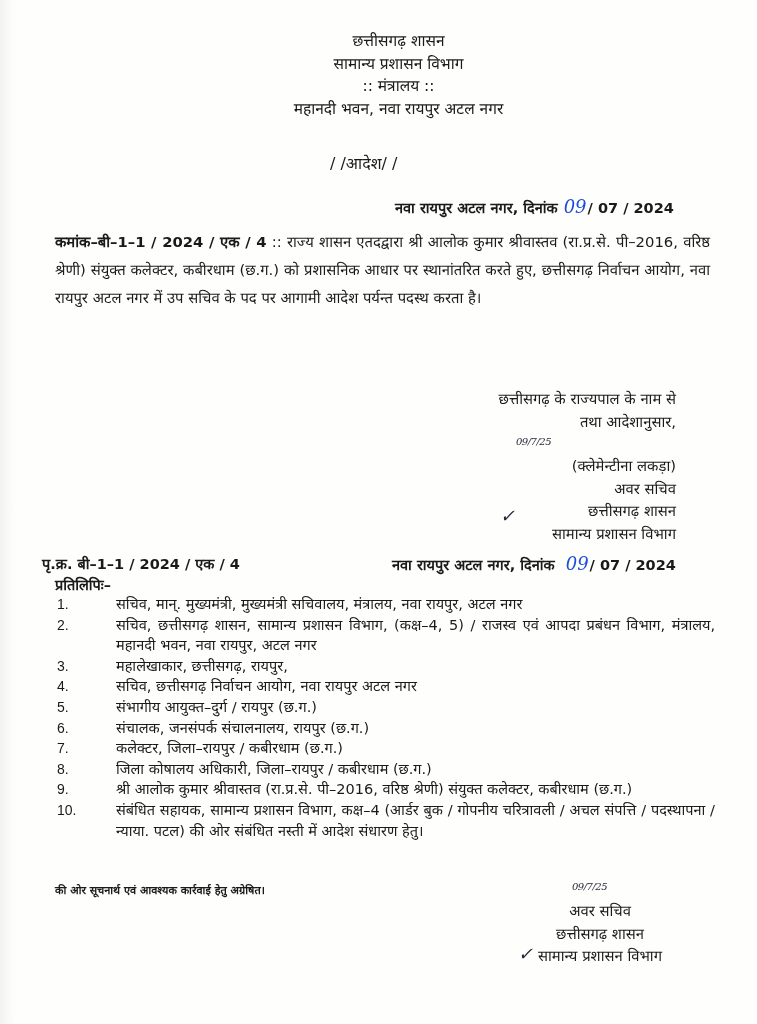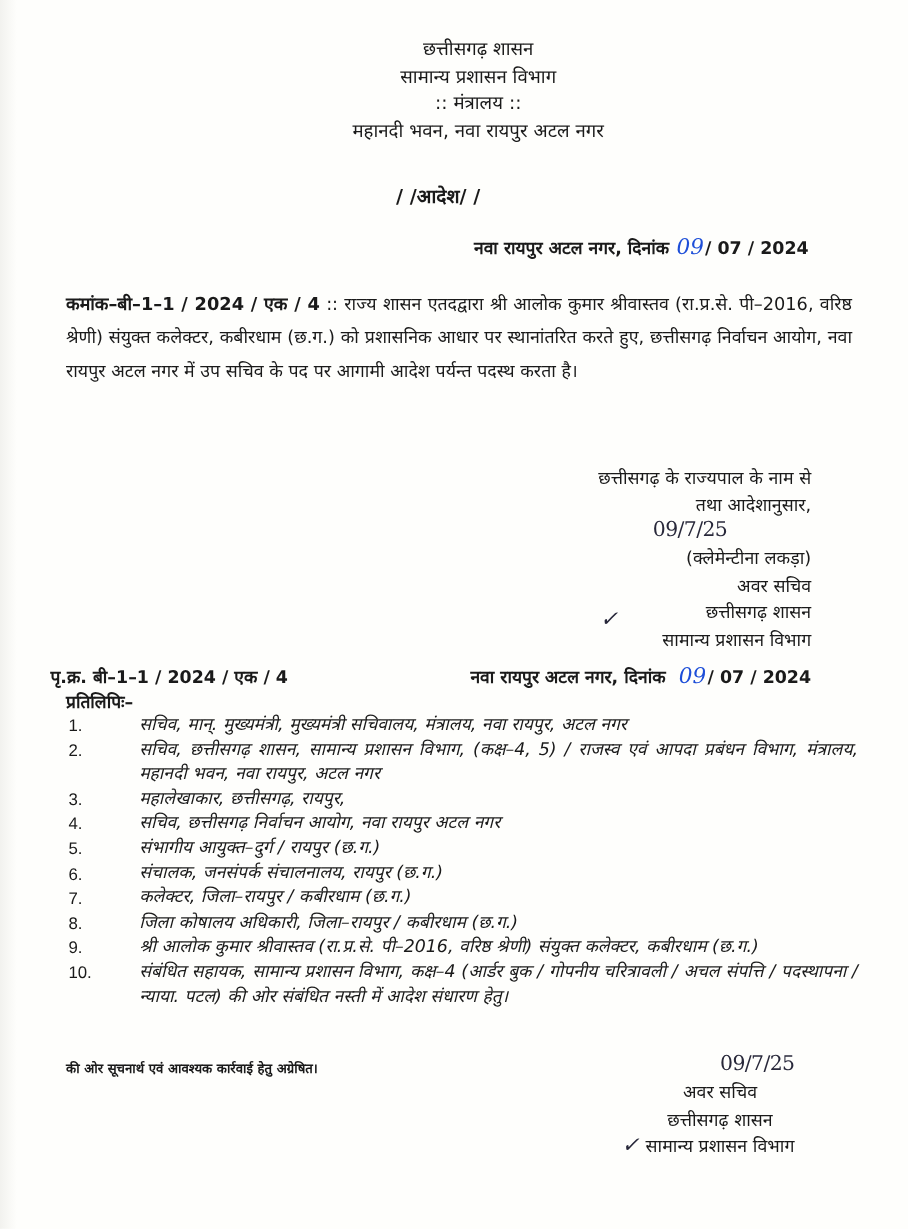--- a/index.html
+++ b/index.html
@@ -27,40 +27,40 @@
       left: 0; width: 757px; top: 30px;
       text-align: center;
       font-size: 15.5px;
       line-height: 22.5px;
     }
     .header div { padding-left: 40px; }
     .order-title {
       position: absolute;
       left: 330px; top: 152px;
       font-size: 16px;
-      font-weight: bold;
+      font-weight: normal;
     }
     .dateline {
       position: absolute;
       left: 395px; top: 196px;
       font-size: 14.5px;
       font-weight: bold;
     }
     .handwritten {
       font-family: "DejaVu Serif", serif;
       font-style: italic;
       font-weight: normal;
       font-size: 18px;
       color: #1d4ed8;
       display: inline-block;
       margin: 0 1px;
     }
     .body-para {
       position: absolute;
-      left: 55px; top: 240px;
+      left: 55px; top: 228px;
       width: 655px;
       font-size: 14.8px;
       line-height: 28px;
       text-align: justify;
       text-align-last: left;
       white-space: normal;
     }
     .body-para .ref { font-weight: bold; }
     .sig-block {
       position: absolute;
@@ -73,24 +73,24 @@
     .sig-block .line { display: block; }
     .sig-scribble {
       display: block;
       height: 22px;
       position: relative;
     }
     .sig-scribble span {
       position: absolute;
       left: 100px; top: -2px;
       font-family: "DejaVu Serif", serif;
-      font-size: 17px;
+      font-style: italic;
+      font-size: 10px;
       color: #28283a;
       letter-spacing: -0.5px;
-      margin-left: 28px;
     }
     .initial-mark {
       position: absolute;
       font-family: "DejaVu Serif", serif;
       font-style: italic;
       font-size: 18px;
       color: #28283a;
     }
     .endorse-ref {
       position: absolute;
@@ -128,21 +128,20 @@
       flex: 0 0 59px;
       font-family: "Liberation Sans", sans-serif;
       font-size: 14px;
       padding-left: 2px;
     }
     .copy-list .txt {
       flex: 1;
       white-space: normal;
       text-align: justify;
       text-align-last: left;
-      font-style: italic;
     }
     .forward-line {
       position: absolute;
       left: 55px; top: 882px;
       font-size: 11px;
       font-weight: bold;
     }
     .sig-block-2 {
       position: absolute;
       left: 480px; top: 878px;

